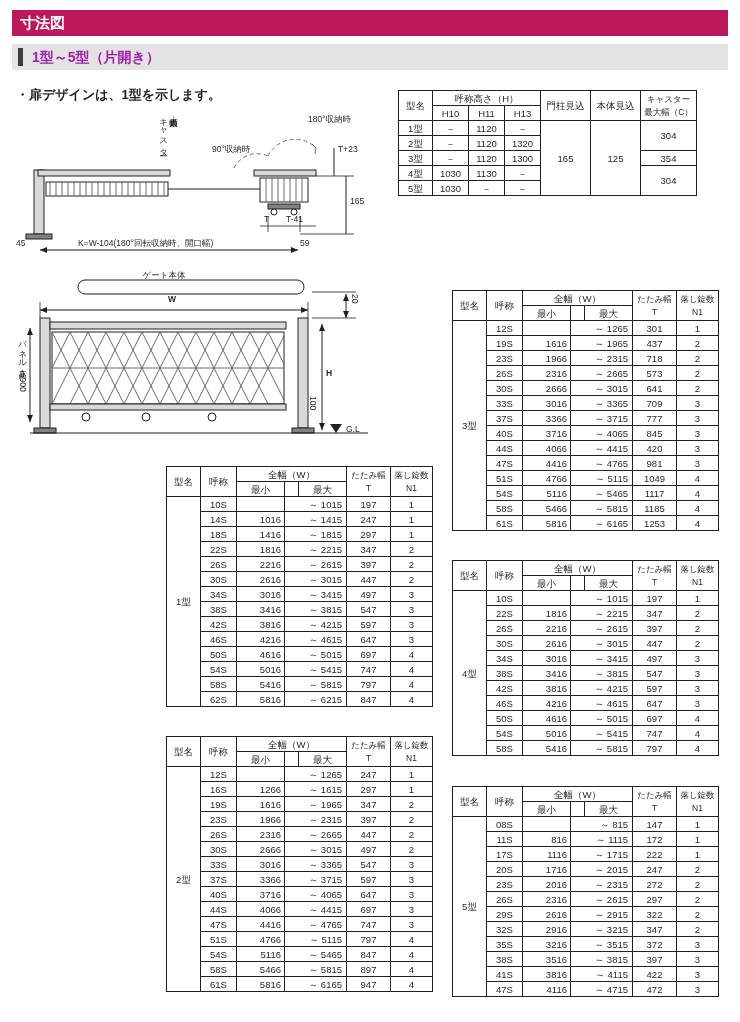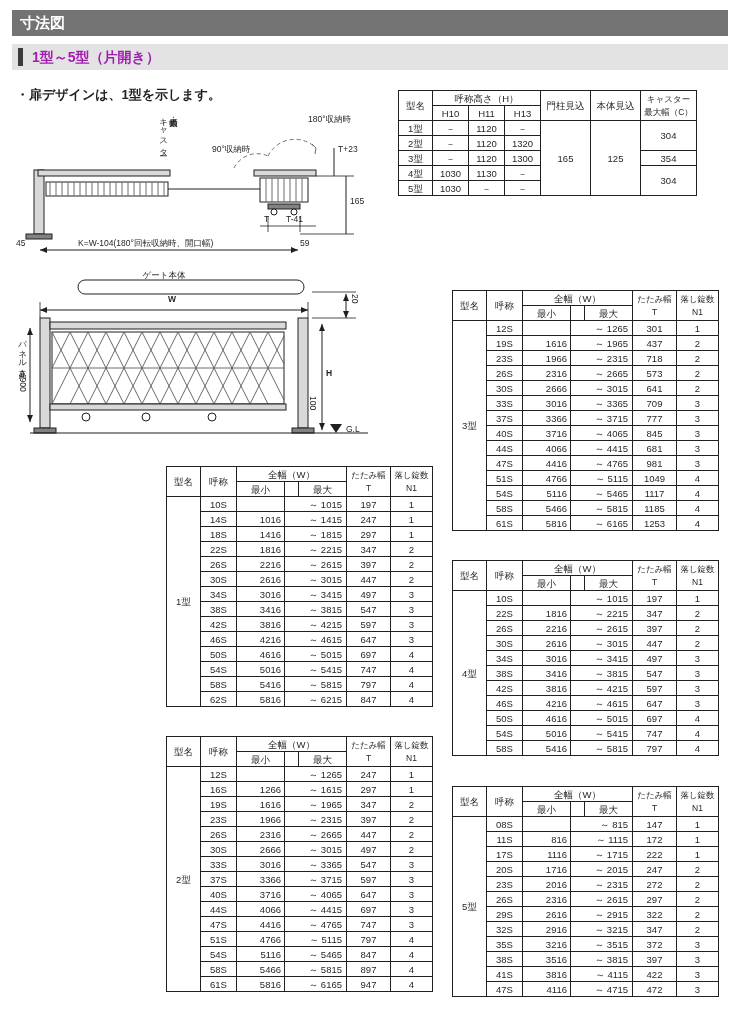--- a/index.html
+++ b/index.html
@@ -9,21 +9,21 @@
     font-family: "Liberation Sans", sans-serif;
     background: #ffffff;
     color: #231f20;
     position: relative;
     overflow: hidden;
     font-size: 11px;
   }
   .page { position: relative; width: 740px; height: 1022px; }
   .hdr-title-wrap{
     position:absolute; left:12px; top:10px; width:716px; height:26px;
-    background:#737373; color:#fff; font-size:15px; font-weight:bold;
+    background:#be185d; color:#fff; font-size:15px; font-weight:bold;
     line-height:26px; padding-left:8px;
   }
 
   
   .subhdr {
     position: absolute; left: 12px; top: 44px; width: 716px; height: 26px;
     background: #e3e3e3;
   }
   .subhdr .tick {
     position: absolute; left: 6px; top: 4px; width: 5px; height: 18px; background: #3b3b3b;
@@ -660,21 +660,21 @@
           <td>40S</td>
           <td class="min-cell">3716</td>
           <td colspan="2" class="max-cell">～ 4065</td>
           <td>845</td>
           <td>3</td>
         </tr>
     <tr>
           <td>44S</td>
           <td class="min-cell">4066</td>
           <td colspan="2" class="max-cell">～ 4415</td>
-          <td>681</td>
+          <td>420</td>
           <td>3</td>
         </tr>
     <tr>
           <td>47S</td>
           <td class="min-cell">4416</td>
           <td colspan="2" class="max-cell">～ 4765</td>
           <td>981</td>
           <td>3</td>
         </tr>
     <tr>

